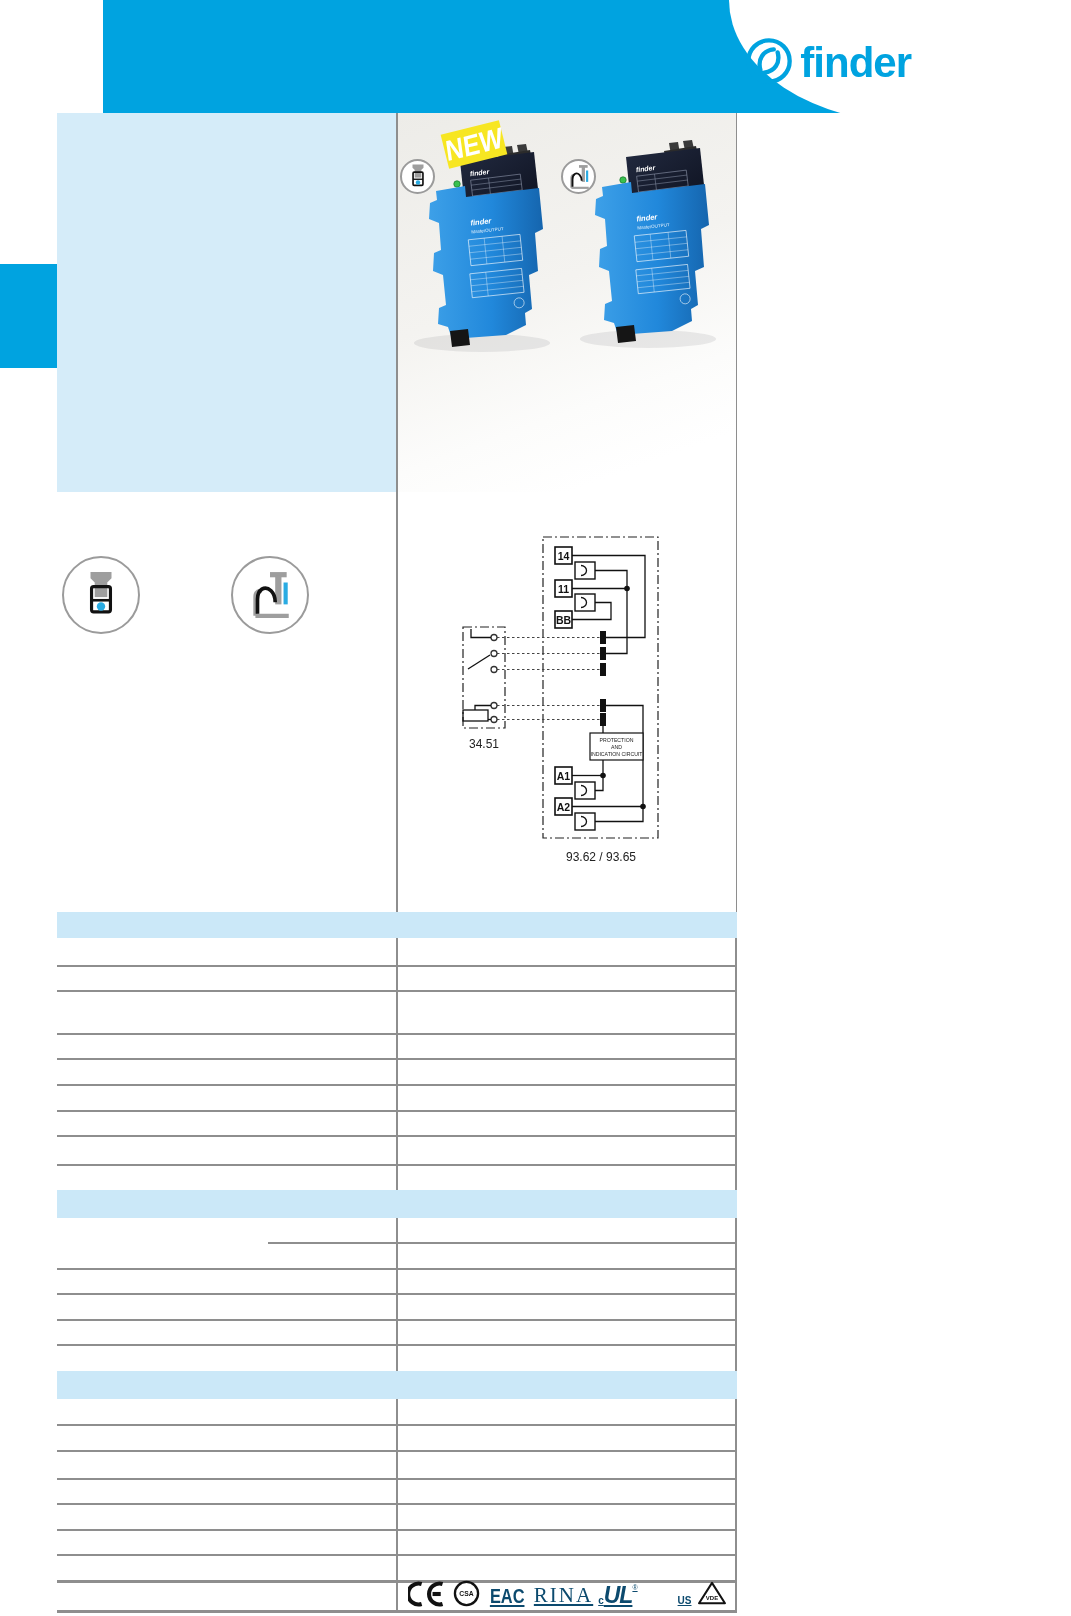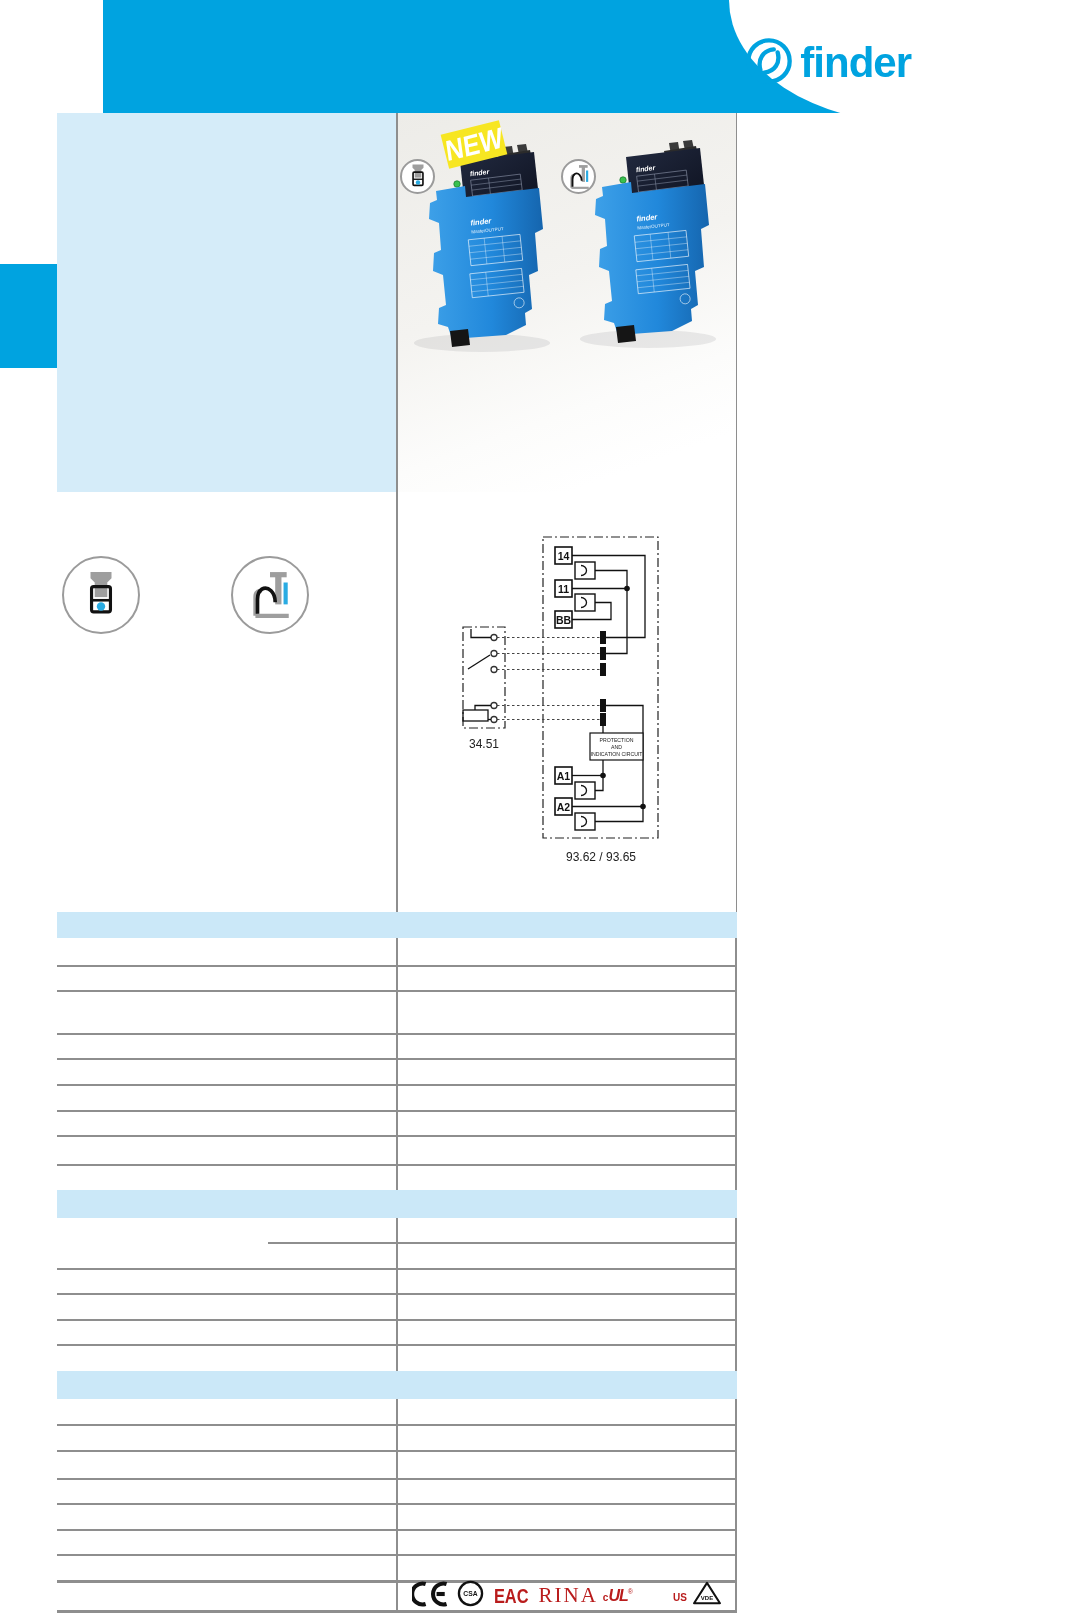--- a/index.html
+++ b/index.html
@@ -27,26 +27,26 @@
       transform:rotate(-14deg);display:flex;align-items:center;justify-content:center;}
   .badge-new span{color:#fff;font-size:25px;font-weight:800;transform:skewX(-6deg) scaleY(1.15);letter-spacing:0px;}
   .circle-icon{position:absolute;border-radius:50%;background:#fff;border:2.5px solid #9B9B9B;
       display:flex;align-items:center;justify-content:center;box-sizing:border-box;}
   .ci-big{width:78px;height:78px;}
   .ci-small{width:35px;height:35px;border-width:2px;}
   
   .diagram-cell{position:absolute;left:398px;top:492px;width:338px;height:420px;background:#fff;}
   
   .logos-row{position:absolute;left:398px;top:1581px;width:338px;height:29px;display:flex;
-      align-items:center;justify-content:center;gap:5px;color:#b91c1c;}
+      align-items:center;justify-content:center;gap:5px;color:#0c4a6e;text-decoration:underline;}
   .eac{font-size:21px;font-weight:900;transform:scaleX(0.78);letter-spacing:0;}
   .rina{font-family:"Liberation Serif",serif;font-size:21px;letter-spacing:2px;}
   .culus{display:flex;align-items:flex-end;line-height:1;}
   .culus .c{font-size:10px;font-weight:700;margin-bottom:1px;}
-  .culus .ul{font-size:16px;font-weight:800;font-style:italic;letter-spacing:-1px;}
+  .culus .ul{font-size:23px;font-weight:800;font-style:italic;letter-spacing:-1px;}
   .culus .reg{font-size:7px;align-self:flex-start;}
   .culus .us{font-size:10px;font-weight:700;margin-bottom:1px;margin-left:40px;}
   svg text{font-family:"Liberation Sans",sans-serif;}
 </style>
 </head>
 <body>
 
 <div class="page">
 
   <div class="header-band"></div>

